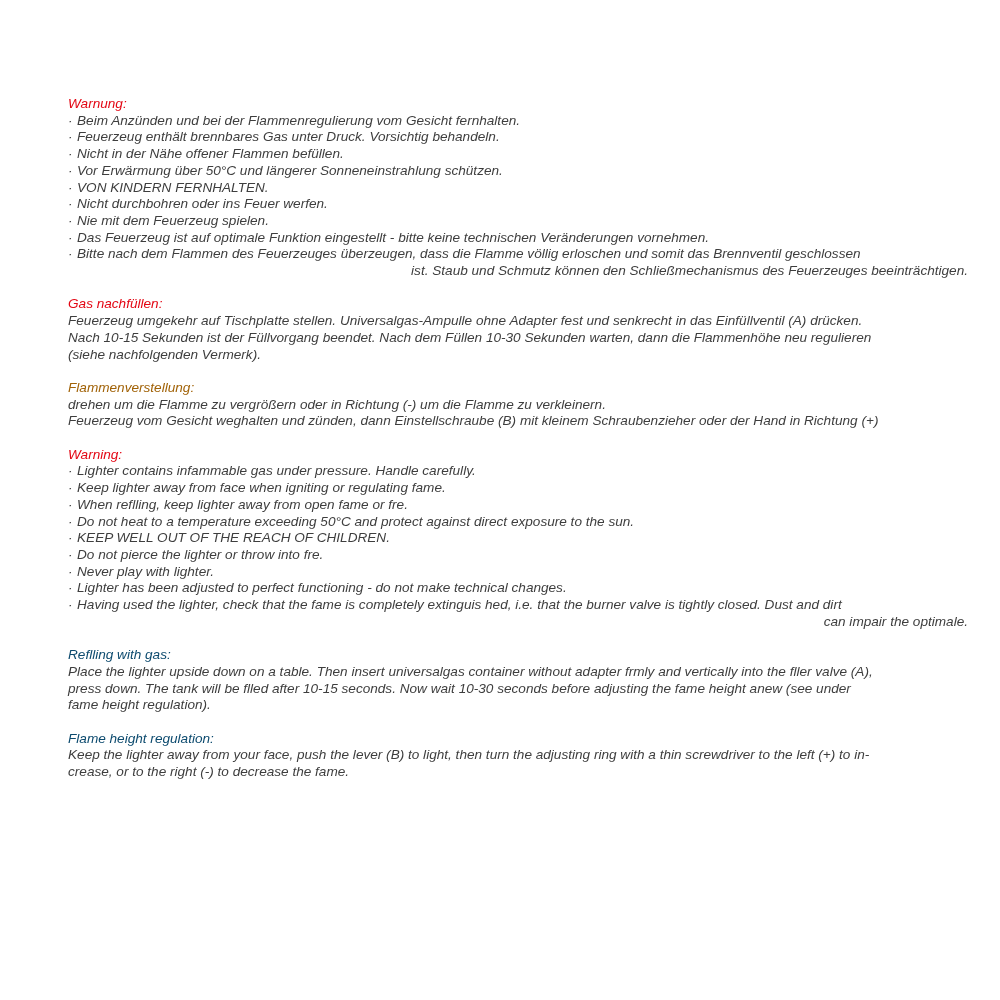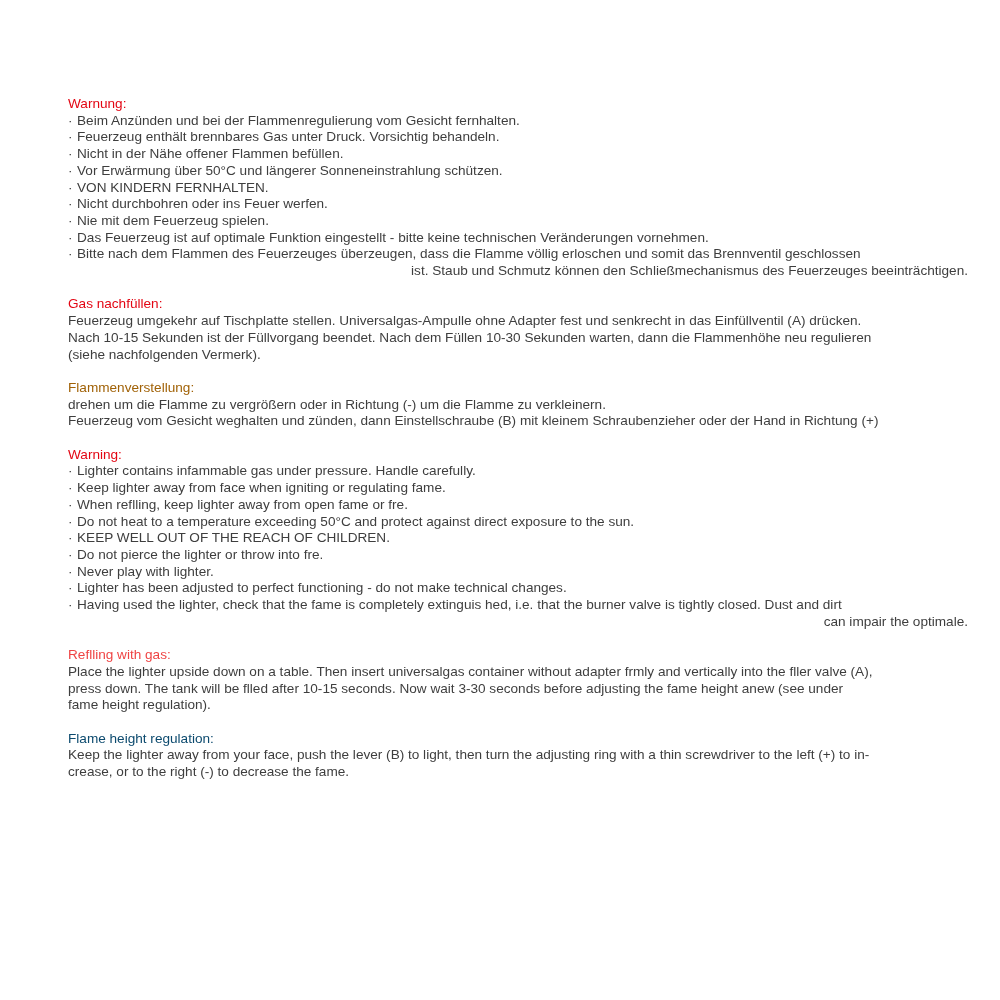--- a/index.html
+++ b/index.html
@@ -7,20 +7,21 @@
     padding: 0;
     background: #ffffff;
   }
   .page {
     position: relative;
     width: 1000px;
     height: 807px;
     background: #ffffff;
     overflow: hidden;
     font-family: "Liberation Sans", sans-serif;
+    font-style: italic;
   }
   .content {
     position: absolute;
     left: 68px;
     top: 96px;
     width: 900px;
     font-size: 13.6px;
     line-height: 16.7px;
     color: #3e3e3e;
   }
@@ -78,23 +79,23 @@
         <div class="line"><span class="bullet">·</span><span>When reflling, keep lighter away from open fame or fre.</span></div>
         <div class="line"><span class="bullet">·</span><span>Do not heat to a temperature exceeding 50°C and protect against direct exposure to the sun.</span></div>
         <div class="line"><span class="bullet">·</span><span>KEEP WELL OUT OF THE REACH OF CHILDREN.</span></div>
         <div class="line"><span class="bullet">·</span><span>Do not pierce the lighter or throw into fre.</span></div>
         <div class="line"><span class="bullet">·</span><span>Never play with lighter.</span></div>
         <div class="line"><span class="bullet">·</span><span>Lighter has been adjusted to perfect functioning - do not make technical changes.</span></div>
         <div class="line"><span class="bullet">·</span><span>Having used the lighter, check that the fame is completely extinguis hed, i.e. that the burner valve is tightly closed. Dust and dirt</span></div>
         <div class="line indent"><span>can impair the optimale.</span></div>
       </section>
       <section class="sec">
-        <div class="heading" style="color: #ef4444;">Reflling with gas:</div>
+        <div class="heading" style="color: #0c4a6e;">Reflling with gas:</div>
         <div class="line"><span>Place the lighter upside down on a table. Then insert universalgas container without adapter frmly and vertically into the fller valve (A),</span></div>
-        <div class="line"><span>press down. The tank will be flled after 10-15 seconds. Now wait 3-30 seconds before adjusting the fame height anew (see under</span></div>
+        <div class="line"><span>press down. The tank will be flled after 10-15 seconds. Now wait 10-30 seconds before adjusting the fame height anew (see under</span></div>
         <div class="line"><span>fame height regulation).</span></div>
       </section>
       <section class="sec">
         <div class="heading" style="color: #0c4a6e;">Flame height regulation:</div>
         <div class="line"><span>Keep the lighter away from your face, push the lever (B) to light, then turn the adjusting ring with a thin screwdriver to the left (+) to in-</span></div>
         <div class="line"><span>crease, or to the right (-) to decrease the fame.</span></div>
       </section>
     </main>
 </div>
 

